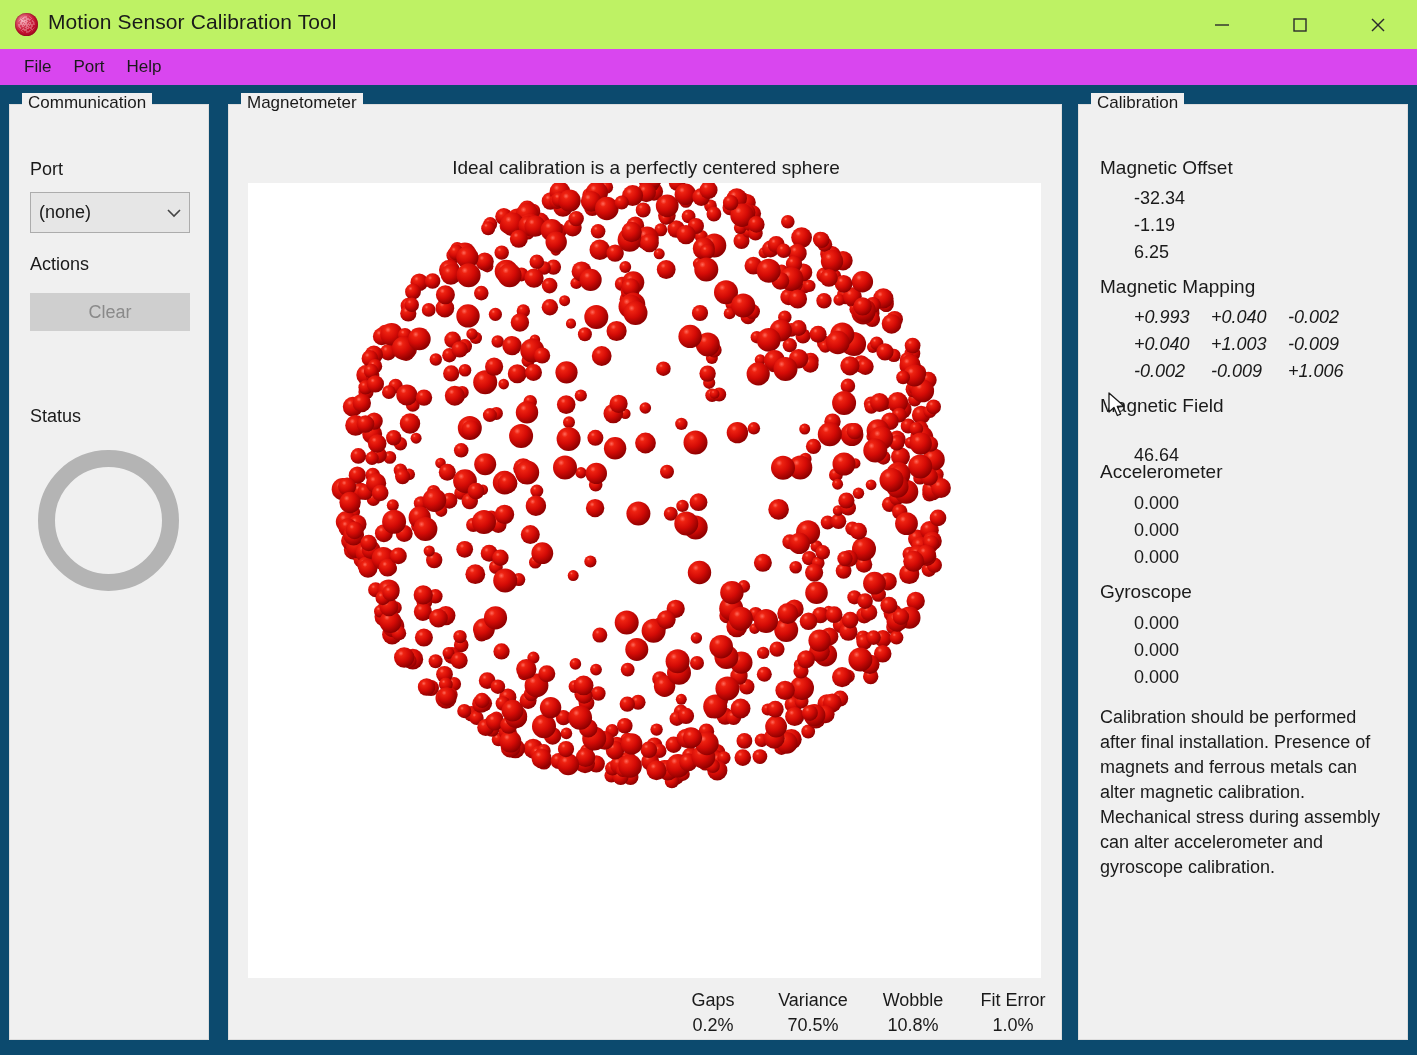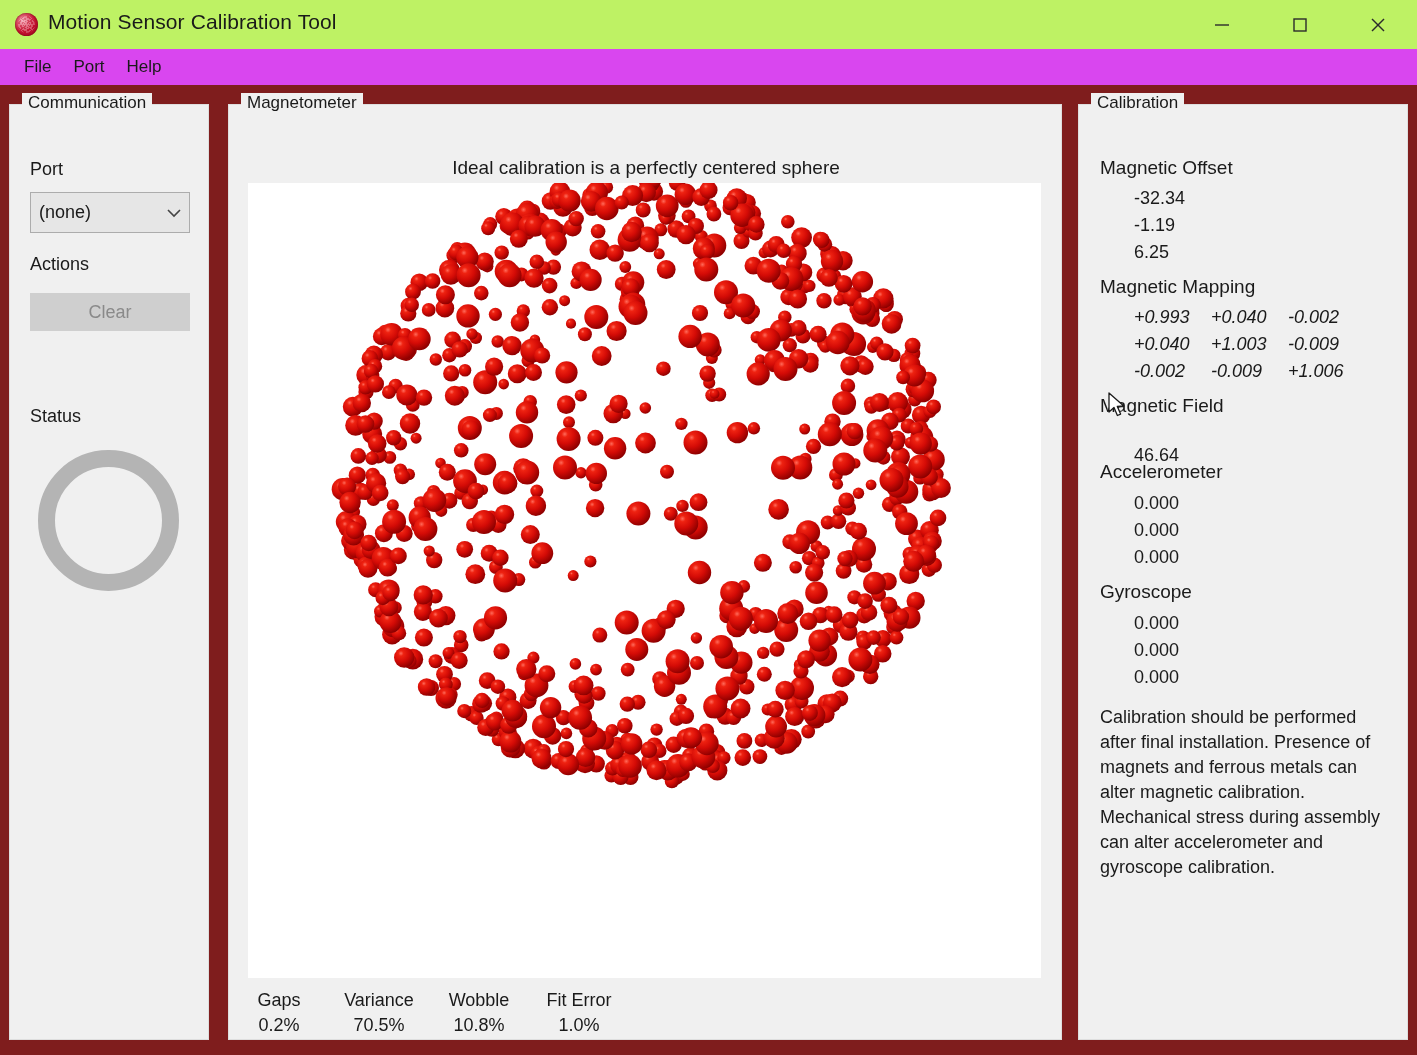--- a/index.html
+++ b/index.html
@@ -62,21 +62,21 @@
   .menuitem {
     font-size: 17px; color: #1a1a1a;
     padding: 2px 12px 3px 10px;
     white-space: nowrap;
   }
 
   
   .body-area {
     position: absolute; left: 0; top: 85px;
     width: 1417px; height: 970px;
-    background: #7f1d1d;
+    background: #0c4a6e;
   }
   .groupbox {
     position: absolute;
     border: 1px solid #dedede;
     background: #f0f0f0;
   }
   .gb-title {
     position: absolute; top: -12px; left: 12px;
     background: #f0f0f0;
     padding: 0 6px;
@@ -138,21 +138,21 @@
   }
   .plot-canvas {
     position: absolute; left: 19px; top: 78px;
     width: 793px; height: 795px;
     background: #ffffff;
   }
   #sphere-svg { display: block; width: 793px; height: 795px; }
 
   .metrics {
     position: absolute; left: 0; top: 885px; width: 834px;
-    display: flex; justify-content: flex-start; gap: 0;
+    display: flex; justify-content: flex-end; gap: 0;
   }
   .metric {
     width: 100px; text-align: center;
   }
   .metric-label { font-size: 18px; color: #1a1a1a; display: block; }
   .metric-value { font-size: 18px; color: #1a1a1a; display: block; margin-top: 4px; }
 
   
   .cal-head {
     position: absolute; left: 21px;

